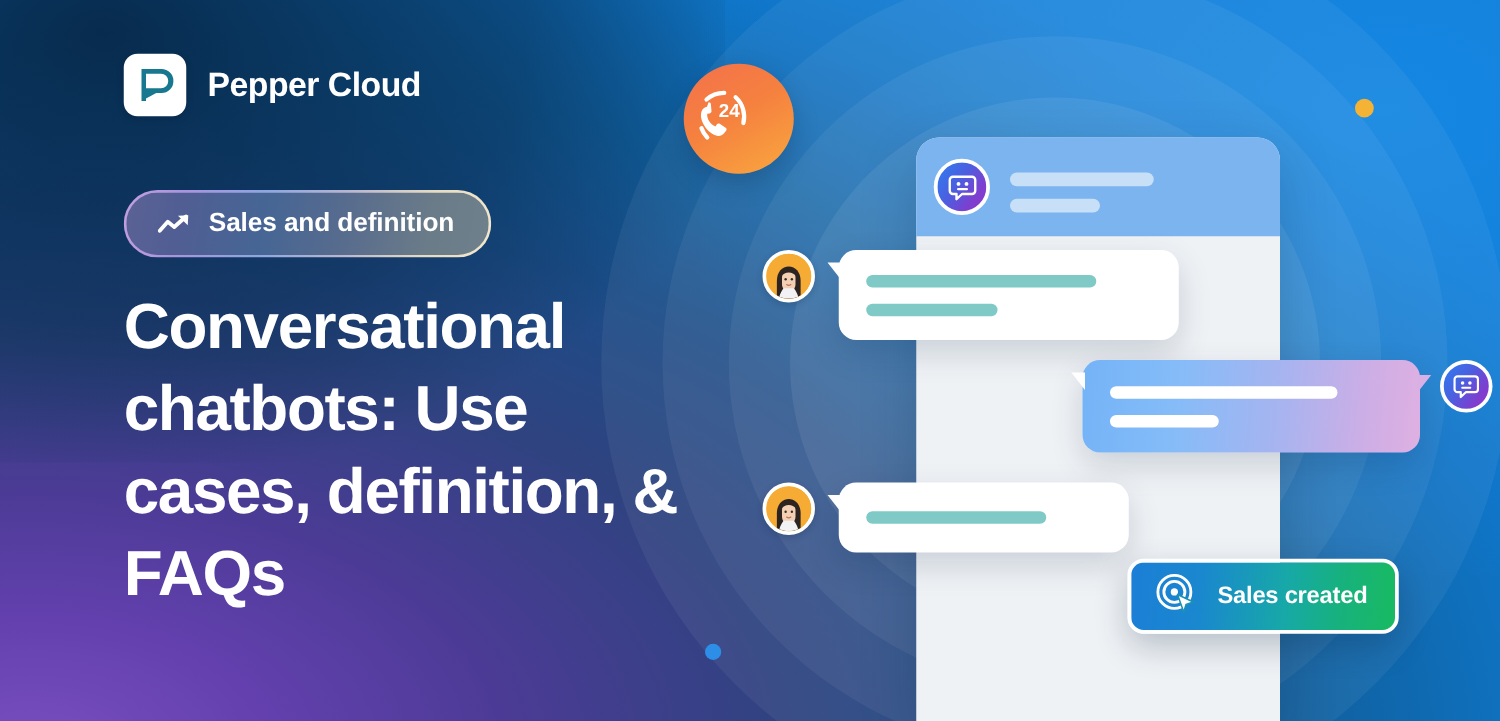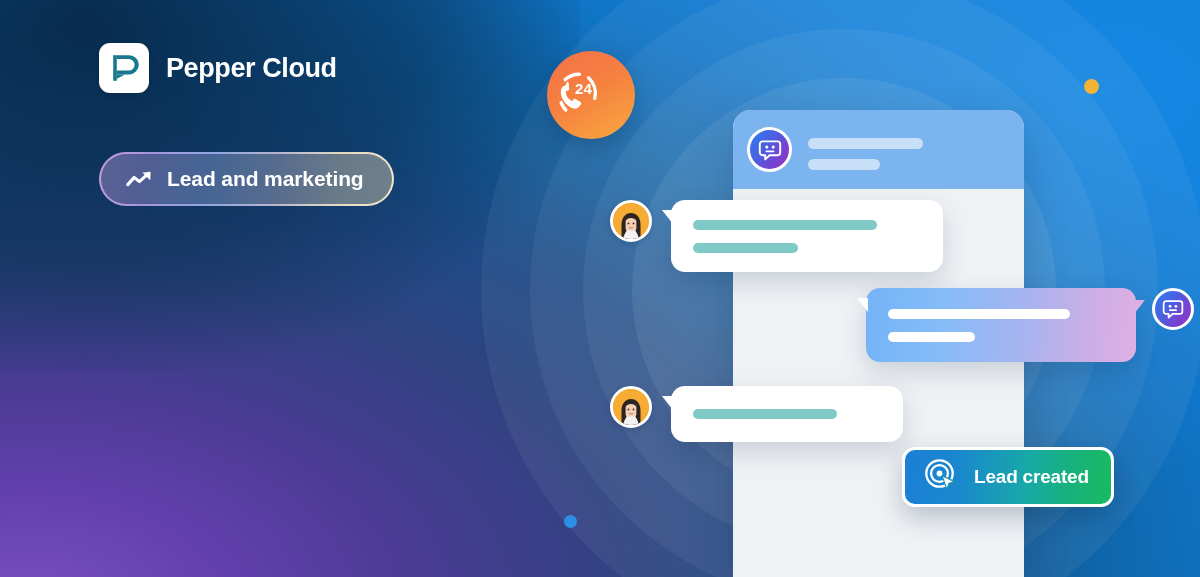--- a/index.html
+++ b/index.html
@@ -198,23 +198,24 @@
       <div class="logo-word">Pepper Cloud</div>
     </div>
 
     <div class="pill">
       <span class="pill-ico">
         <svg width="28" height="17" viewBox="0 0 28 17" aria-hidden="true">
           <path d="M1.8 13.6 L8.2 6.4 L13.4 10.6 L22.8 2.2" fill="none" stroke="#ffffff" stroke-width="3.1" stroke-linecap="round" stroke-linejoin="round"></path>
           <path d="M16.4 1.6 L24.6 1.2 L24.2 9.2 z" fill="#ffffff"></path>
         </svg>
       </span>
-      <span class="pill-text">Lead and marketing</span>
-    </div>
-
+      <span class="pill-text">Sales and definition</span>
+    </div>
+
+    <div class="headline">Conversational chatbots: Use cases, definition, &amp; FAQs</div>
   </div>
 
   <div class="badge24">
     <svg width="58" height="58" viewBox="0 0 58 58" aria-hidden="true">
       <path d="M41.5 11.8 a21 21 0 0 1 6.2 20.6" fill="none" stroke="#ffffff" stroke-width="3.4" stroke-linecap="round"></path>
       <path d="M18.2 13.6 a21 21 0 0 1 14.2 -5.3" fill="none" stroke="#ffffff" stroke-width="3.4" stroke-linecap="round"></path>
       <path d="M14.2 36.6 a21 21 0 0 0 4.6 7.4" fill="none" stroke="#ffffff" stroke-width="3.4" stroke-linecap="round"></path>
       <path d="M18.6 19.4 c-1.9 0.2 -3.6 1.6 -4.3 3.5 c-1.2 3.3 -0.4 7.4 2.2 11.6 c2.6 4.2 6.4 7.2 10.1 8.1 c2.1 0.5 4.2 -0.2 5.5 -1.8 l1.8 -2.3 c0.6 -0.8 0.4 -1.9 -0.4 -2.4 l-4.7 -3.1 c-0.8 -0.5 -1.9 -0.3 -2.4 0.5 l-1.1 1.6 c-1.9 -0.7 -3.6 -2.1 -4.9 -4.1 c-1.3 -2 -1.8 -4.1 -1.6 -6.1 l1.9 -0.2 c0.9 -0.1 1.6 -1 1.5 -1.9 l-0.5 -5.6 c-0.1 -0.9 -0.9 -1.5 -1.8 -1.4 z" fill="#ffffff"></path>
       <text x="36.4" y="27.6" text-anchor="middle" font-family="Liberation Sans, sans-serif" font-size="15" font-weight="bold" fill="#ffffff">24</text>
     </svg>
@@ -291,16 +292,16 @@
 
   <div class="lead">
     <span>
       <svg width="36" height="36" viewBox="0 0 36 36" aria-hidden="true">
         <circle cx="16.5" cy="16.5" r="13.2" fill="none" stroke="#ffffff" stroke-width="2.3"></circle>
         <circle cx="16.5" cy="16.5" r="8.4" fill="none" stroke="#ffffff" stroke-width="2.3"></circle>
         <circle cx="16.5" cy="16.5" r="2.9" fill="#ffffff"></circle>
         <path d="M19.0 18.6 L31.6 24.6 L25.8 26.6 L24.0 32.6 z" fill="#ffffff" stroke="#1a93b0" stroke-width="1.2" stroke-linejoin="round"></path>
       </svg>
     </span>
-    <span class="lead-text">Lead created</span>
+    <span class="lead-text">Sales created</span>
   </div>
 
 </div>
 
 </body></html>

